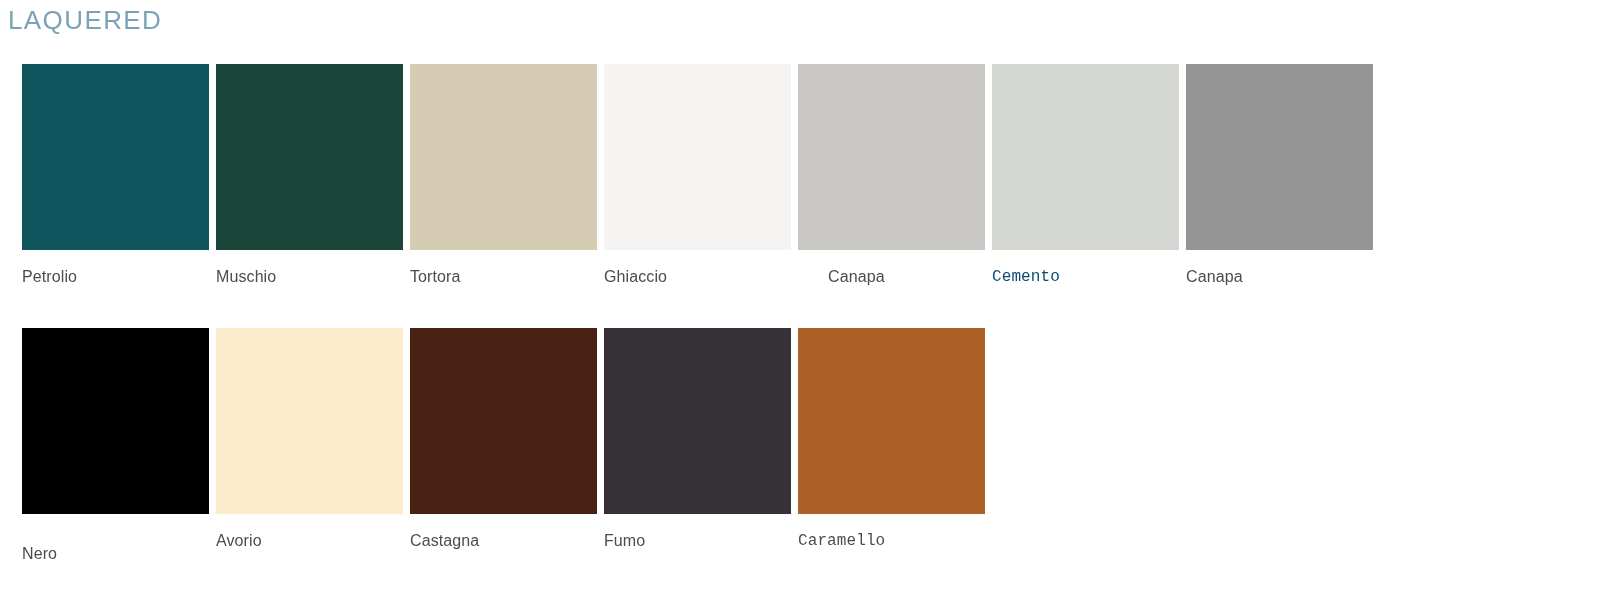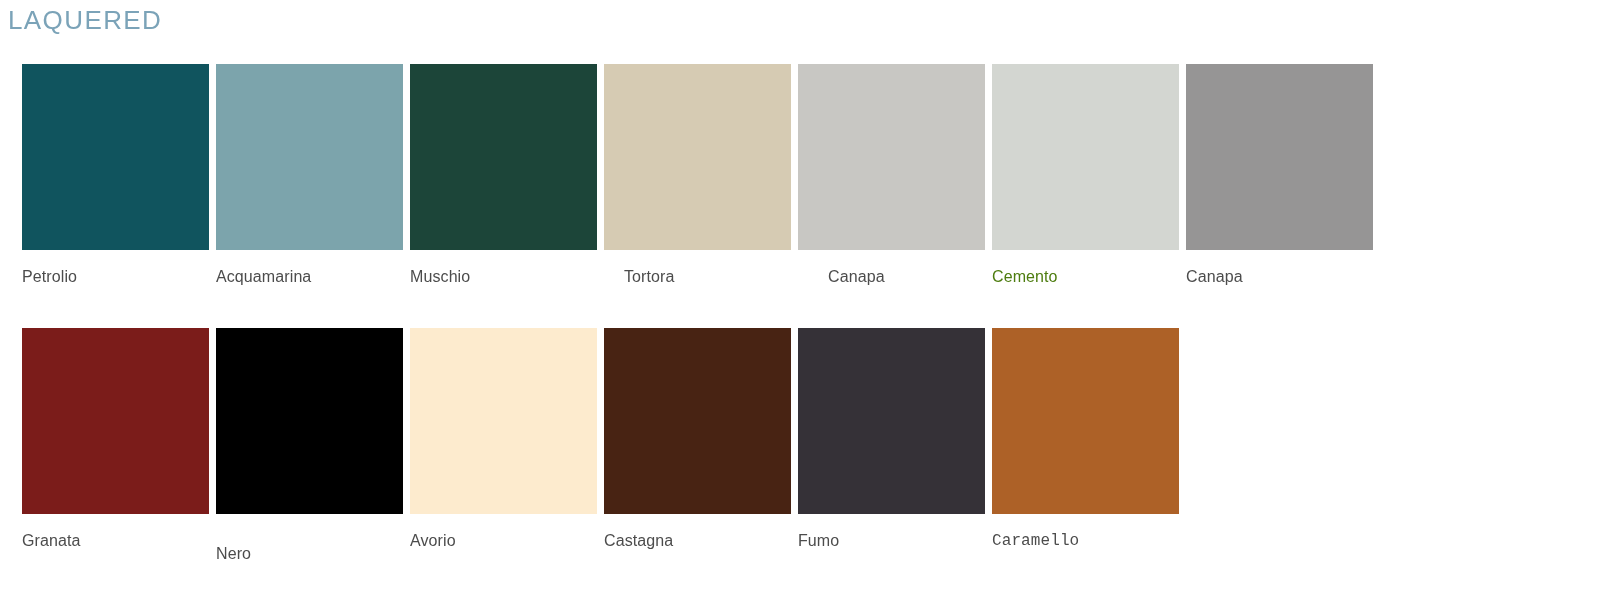--- a/index.html
+++ b/index.html
@@ -82,50 +82,46 @@
 <div class="palette-page" style="background: rgb(255, 255, 255);">
 
   <div class="palette-title" style="color: rgb(123, 163, 184);">LAQUERED</div>
 
   <div class="swatch-row row-one" id="row-one">
       <div class="swatch-cell">
         <div class="swatch-chip" style="background-color: rgb(16, 84, 94);"></div>
         <div class="swatch-label" style="color: rgb(76, 76, 76);">Petrolio</div>
       </div>
       <div class="swatch-cell">
-        <div class="swatch-chip" style="background-color: rgb(124, 164, 172);"></div>
-        <div class="swatch-label" style="color: rgb(76, 76, 76);">Acquamarina</div>
-      </div>
-      <div class="swatch-cell">
         <div class="swatch-chip" style="background-color: rgb(28, 69, 57);"></div>
         <div class="swatch-label" style="color: rgb(76, 76, 76);">Muschio</div>
       </div>
       <div class="swatch-cell">
         <div class="swatch-chip" style="background-color: rgb(214, 203, 179);"></div>
-        <div class="swatch-label" style="color: rgb(76, 76, 76); margin-left: 20px;">Tortora</div>
+        <div class="swatch-label" style="color: rgb(76, 76, 76);">Tortora</div>
+      </div>
+      <div class="swatch-cell">
+        <div class="swatch-chip" style="background-color: rgb(245, 244, 242);"></div>
+        <div class="swatch-label" style="color: rgb(76, 76, 76);">Ghiaccio</div>
       </div>
       <div class="swatch-cell">
         <div class="swatch-chip" style="background-color: rgb(200, 199, 195);"></div>
         <div class="swatch-label" style="color: rgb(76, 76, 76); margin-left: 30px;">Canapa</div>
       </div>
       <div class="swatch-cell">
         <div class="swatch-chip" style="background-color: rgb(211, 214, 209);"></div>
-        <div class="swatch-label" style="color: #4d7c0f;">Cemento</div>
+        <div class="swatch-label" style="color: #0c4a6e; font-family: Liberation Mono, monospace;">Cemento</div>
       </div>
       <div class="swatch-cell">
         <div class="swatch-chip" style="background-color: rgb(150, 149, 149);"></div>
         <div class="swatch-label" style="color: rgb(76, 76, 76);">Canapa</div>
       </div>
     </div>
 
   <div class="swatch-row row-two" id="row-two">
-      <div class="swatch-cell">
-        <div class="swatch-chip" style="background-color: rgb(123, 28, 26);"></div>
-        <div class="swatch-label" style="color: rgb(76, 76, 76);">Granata</div>
-      </div>
       <div class="swatch-cell">
         <div class="swatch-chip" style="background-color: rgb(0, 0, 0);"></div>
         <div class="swatch-label" style="color: rgb(76, 76, 76); margin-top: 30px;">Nero</div>
       </div>
       <div class="swatch-cell">
         <div class="swatch-chip" style="background-color: rgb(253, 235, 206);"></div>
         <div class="swatch-label" style="color: rgb(76, 76, 76);">Avorio</div>
       </div>
       <div class="swatch-cell">
         <div class="swatch-chip" style="background-color: rgb(72, 35, 19);"></div>

